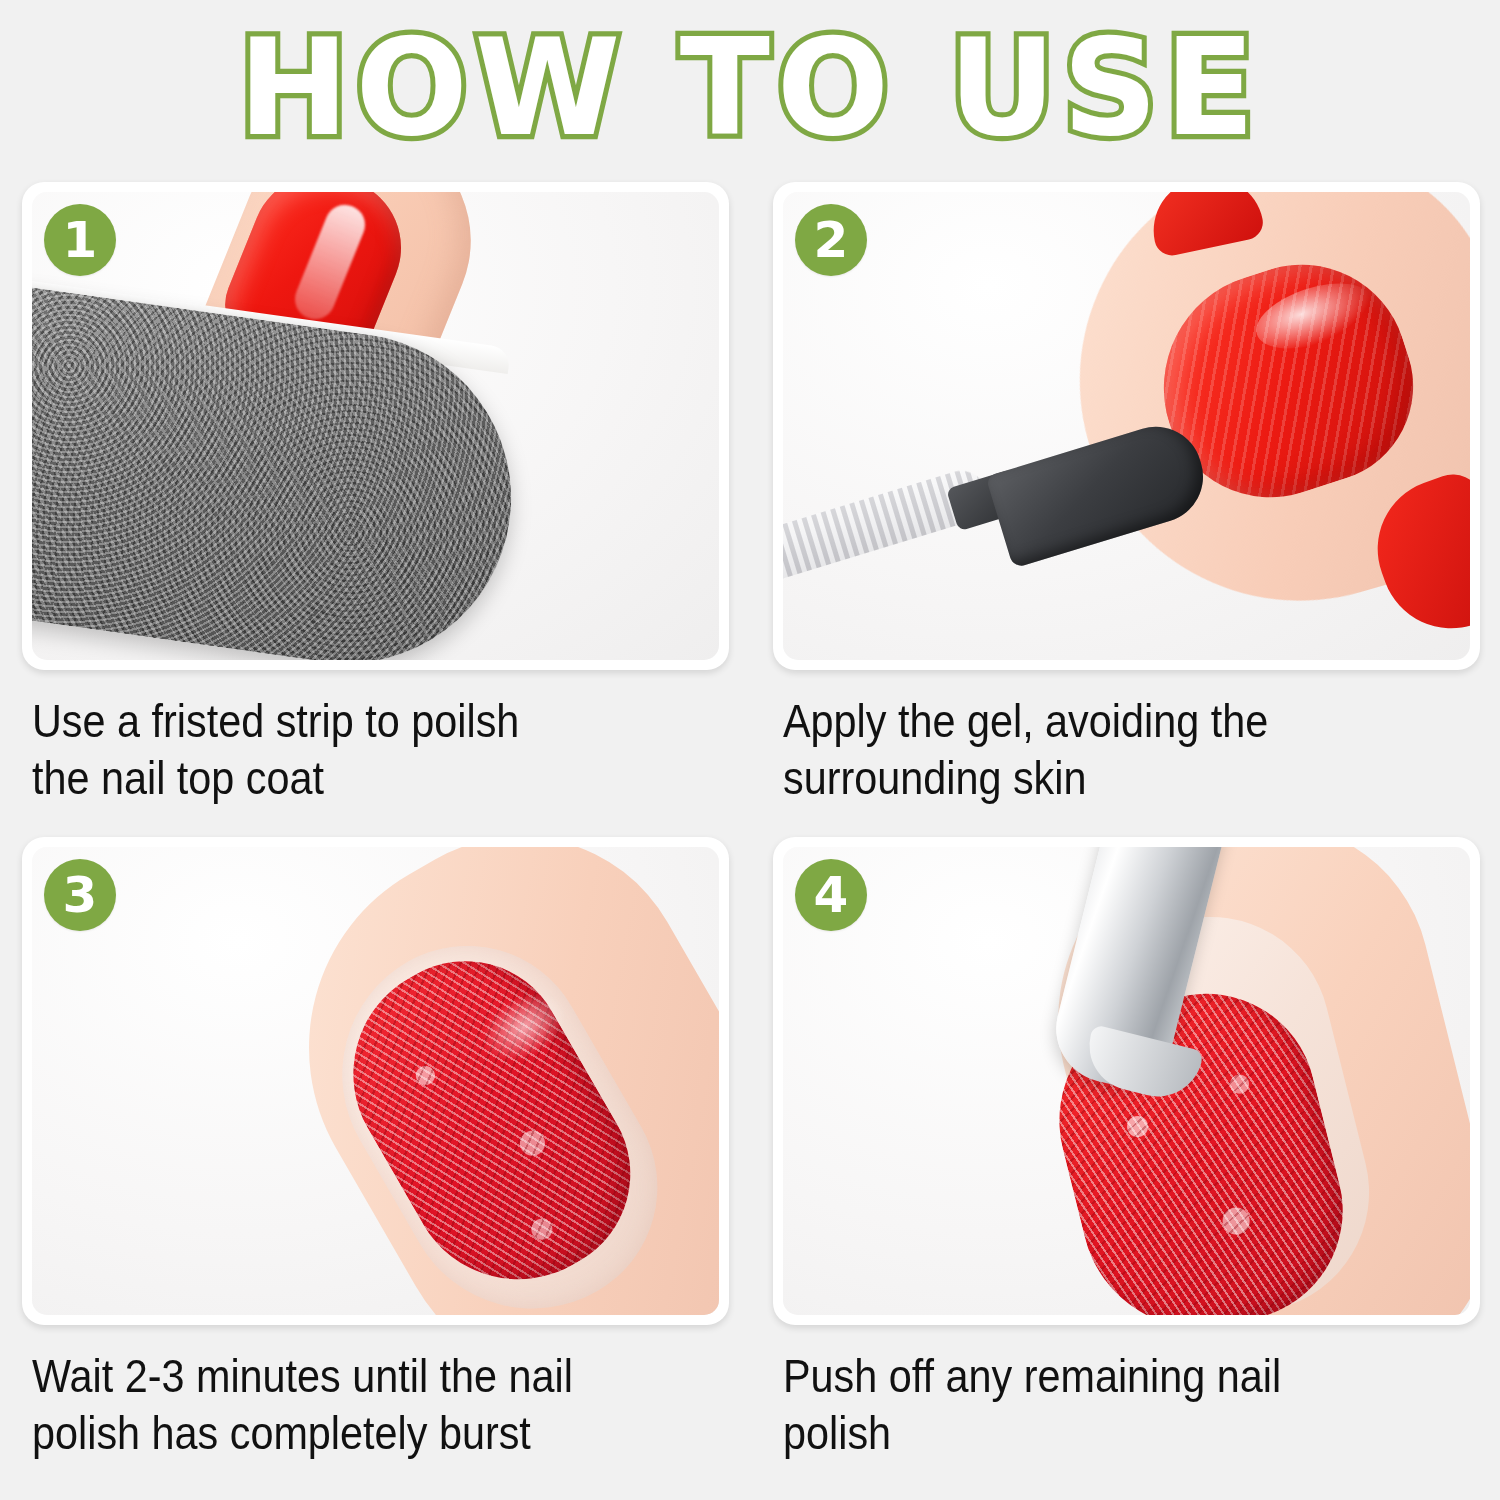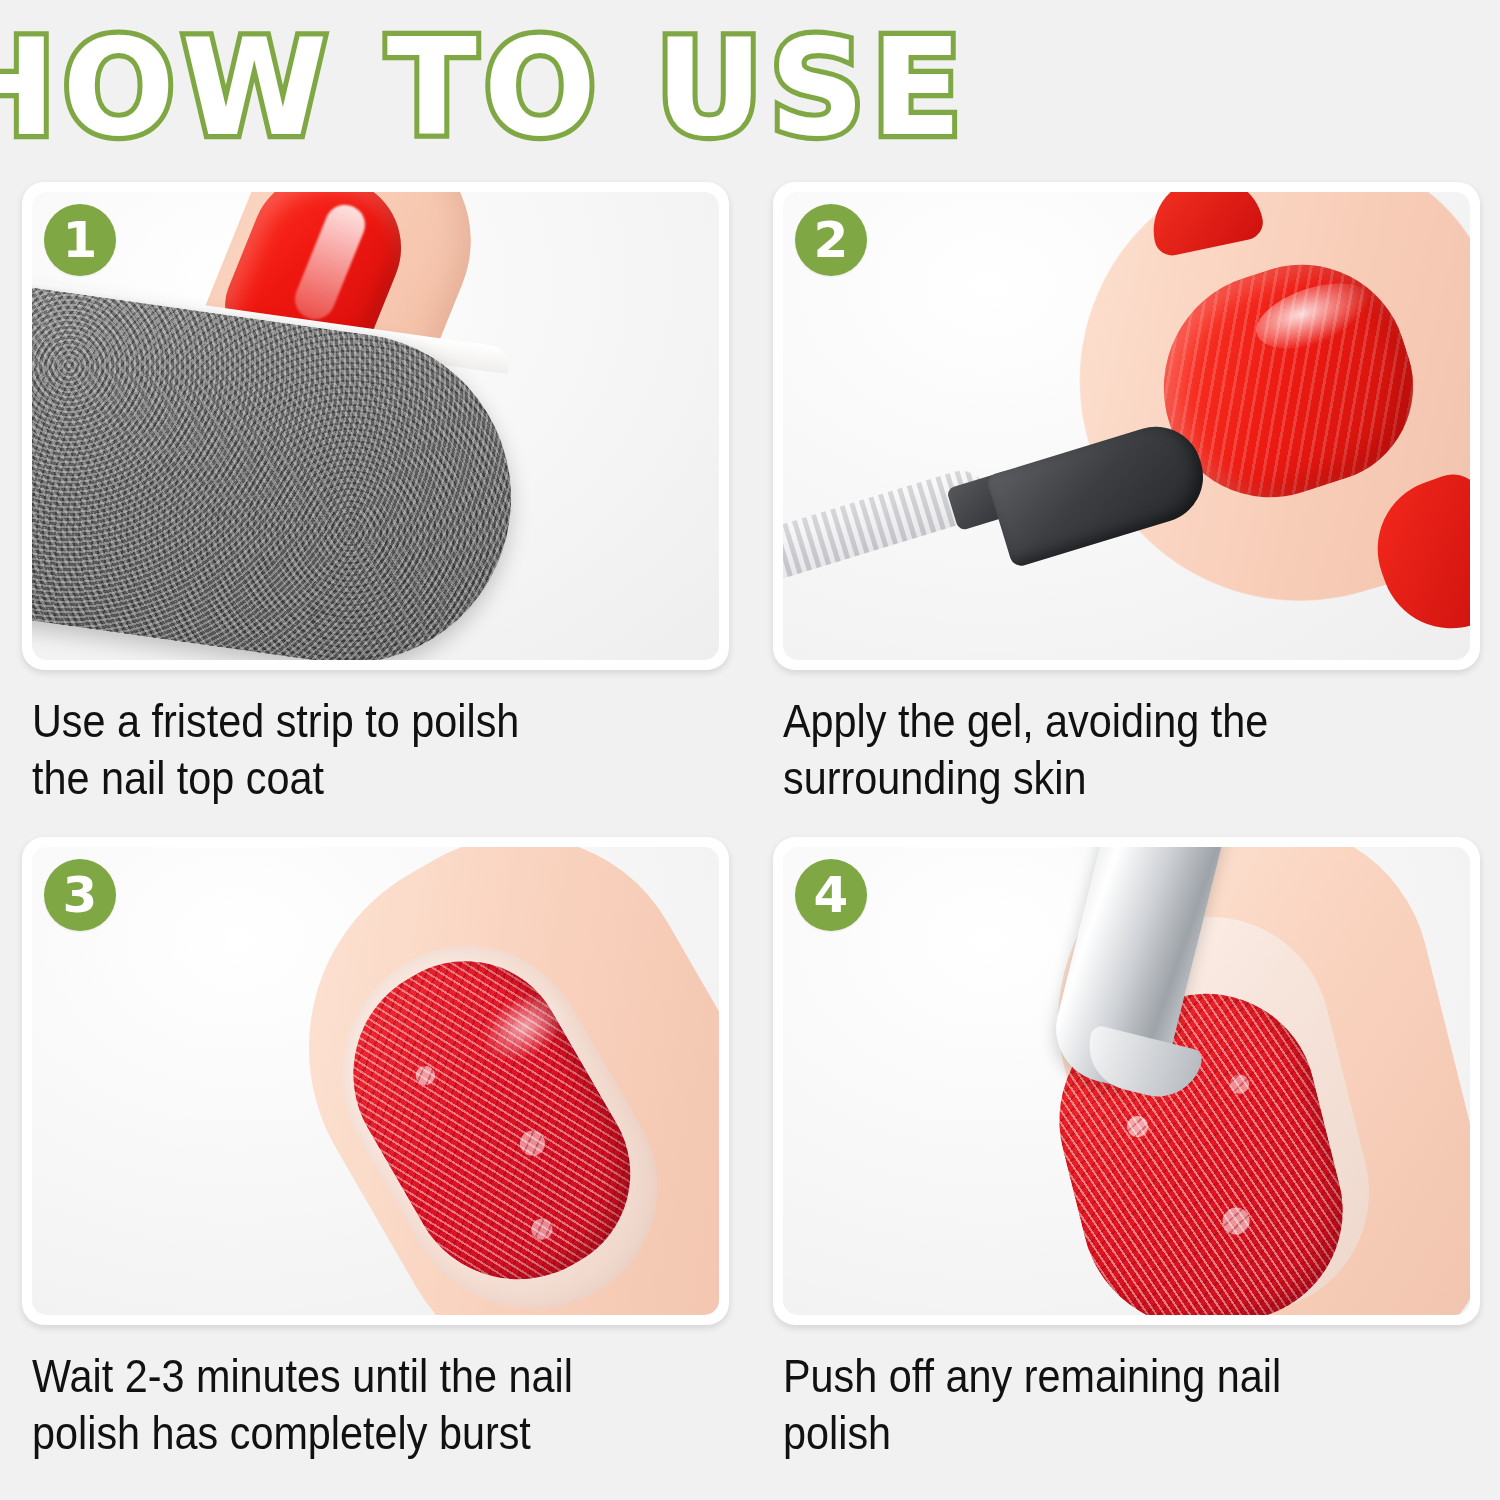--- a/index.html
+++ b/index.html
@@ -7,21 +7,21 @@
   body {
     background:#f1f1f1;
     font-family:"Liberation Sans", sans-serif;
     overflow:hidden;
   }
   .page { position:relative; width:1500px; height:1500px; }
 
   
   .title-wrap{
     position:absolute; left:0; top:28px; width:1500px;
-    text-align:left; height:130px;
+    text-align:center; height:130px;
   }
   .title{
     display:inline-block;
     font-family:"DejaVu Sans", sans-serif;
     font-weight:700;
     font-size:118px;
     line-height:118px;
     letter-spacing:6px;
     color:#ffffff;
     -webkit-text-stroke:9px #7fa844;

